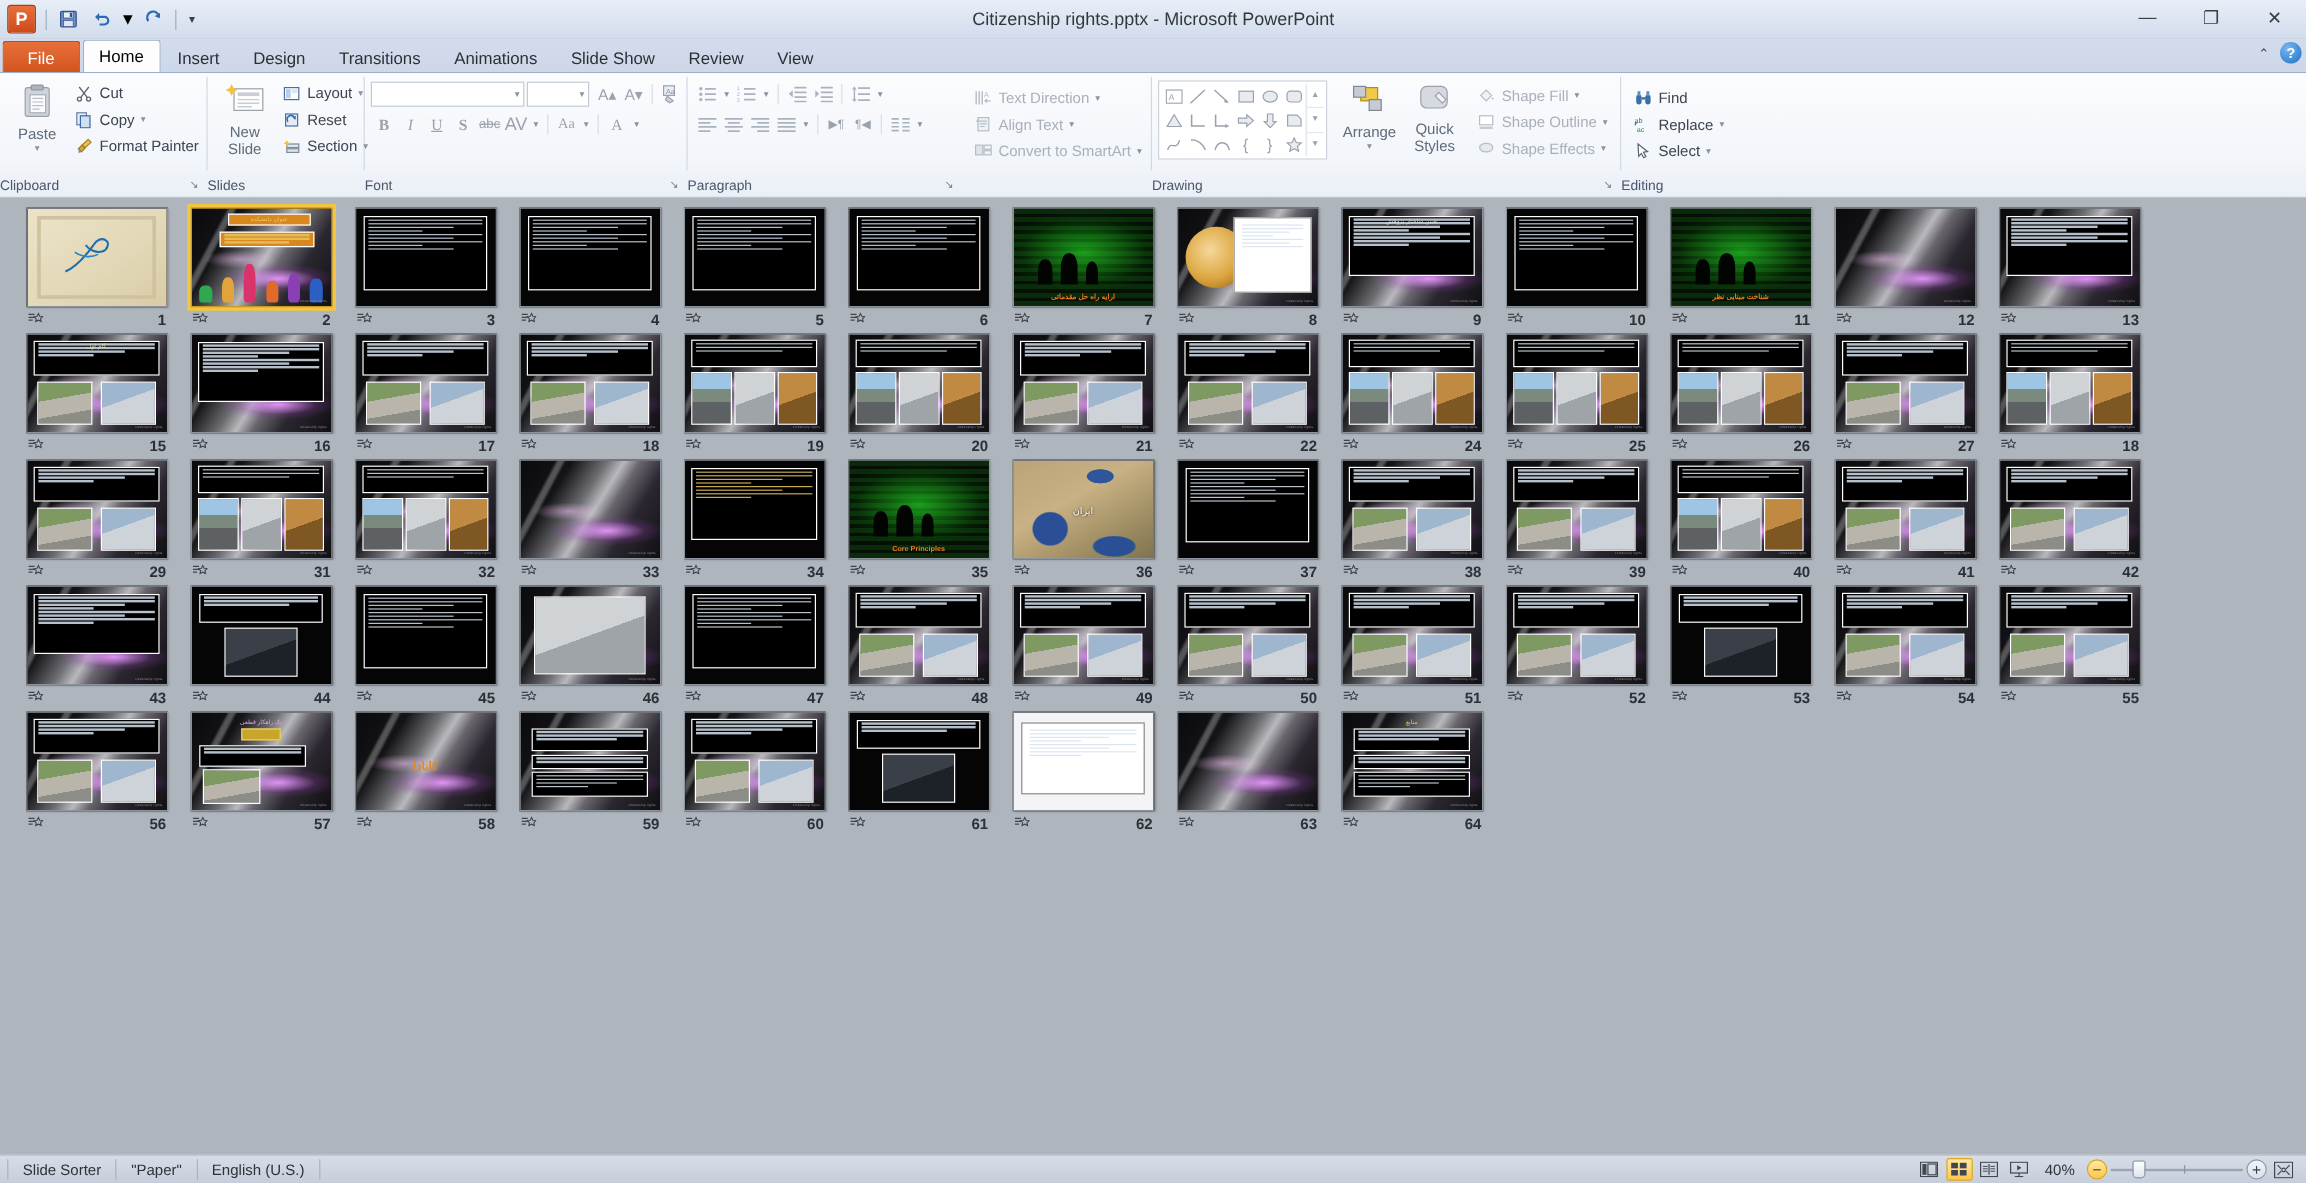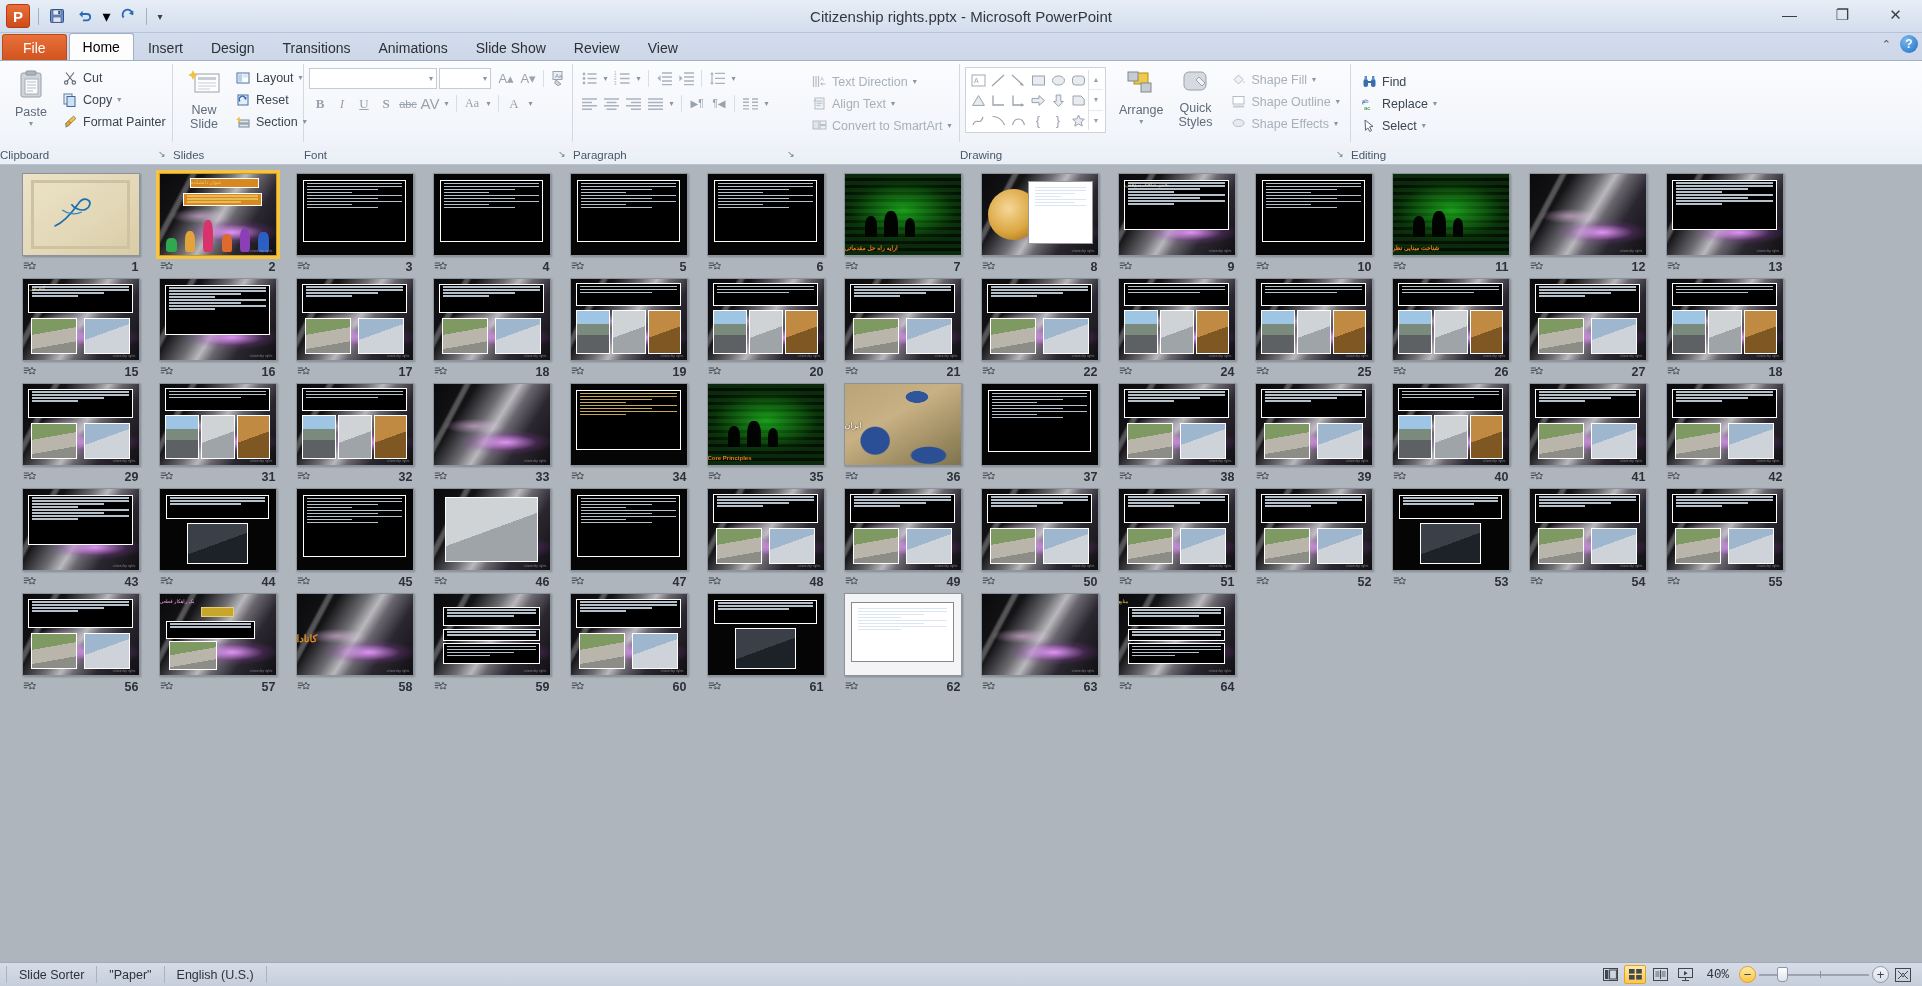--- a/index.html
+++ b/index.html
@@ -208,21 +208,21 @@
     overflow: hidden;
   }
   .tbar.amber { background: #d8881f; border-color:#fff; }
   .tbar.gold  { background: #c8a62c; border-color:#e6cf76; }
   .tline { height: 1.5px; background: #d6e2ef; margin: 1.5px 3px; opacity:.85; }
   .tline.short { width: 45%; }
   .tline.mid { width: 70%; }
   .tline.gold { background: #e7c55e; }
   .ttitle {
     position:absolute; font-size: 5px; color:#e9c766; white-space: nowrap;
-    text-align:left; left:0; right:0;
+    text-align:center; left:0; right:0;
   }
   .photo { position: absolute; border: 1px solid #fff; overflow: hidden; }
   .ph-street { background: linear-gradient(170deg,#7e9a62 0 38%, #b9b5ab 38% 72%, #8b8d86 72% 100%); }
   .ph-bldg   { background: linear-gradient(160deg,#9fb6cf 0 42%, #cdd3d8 42% 100%); }
   .ph-road   { background: linear-gradient(180deg,#9ec5e4 0 32%, #7a8a7c 32% 58%, #5d6163 58% 100%); }
   .ph-gray   { background: linear-gradient(160deg,#cfd3d6 0 50%, #9fa4a8 50% 100%); }
   .ph-dark   { background: linear-gradient(160deg,#3a3f48 0 50%, #1d2128 50% 100%); }
   .ph-warm   { background: linear-gradient(160deg,#c08a42 0 50%, #7e5722 50% 100%); }
   .people {
     position: absolute; left: 6%; right: 6%; bottom: 4%; height: 42%;
@@ -239,21 +239,21 @@
     border-top: 1px solid #9fabbd;
     display: flex; align-items: center; font-size: 12.5px; color: #2d333b;
   }
   .st-item { padding: 0 12px; height: 17px; display: flex; align-items: center; border-right: 1px solid #a9b3c2; }
   .st-right { margin-left: auto; display: flex; align-items: center; gap: 3px; padding-right: 8px; }
   .viewbtn {
     width: 22px; height: 19px; display: flex; align-items: center; justify-content: center;
     color: #41474f; border-radius: 2px;
   }
   .viewbtn.active { background: linear-gradient(to bottom,#ffe9a8,#fcc74e); border: 1px solid #e0a520; }
-  .zoomlbl { padding: 0 7px; font-size: 12.5px; font-family: Liberation Mono, monospace; }
+  .zoomlbl { padding: 0 7px; font-size: 12.5px; }
   .zcircle {
     width: 17px; height: 17px; border-radius: 50%;
     border: 1px solid #8f99a8; display:flex; align-items:center; justify-content:center;
     font-size: 13px; color:#3a4049; background: linear-gradient(to bottom,#f2f5f9,#d9e0ea);
   }
   .zcircle.hot { background: linear-gradient(to bottom,#ffe9a8,#fbc646); border-color:#dfa41f; }
   .ztrack { width: 110px; height: 17px; position: relative; display:flex; align-items:center; }
   .ztrack .line { position:absolute; left:0; right:0; height:2px; background:#9aa4b2; }
   .ztrack .tick { position:absolute; left:55%; width:1px; height:7px; background:#8b94a2; }
   .zhandle {

